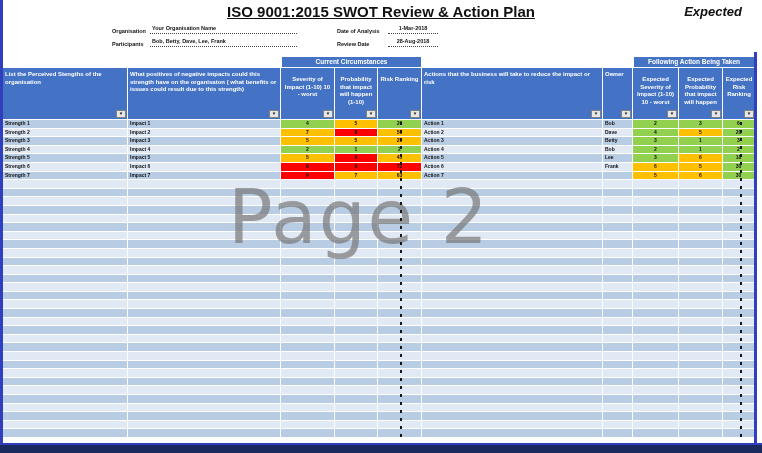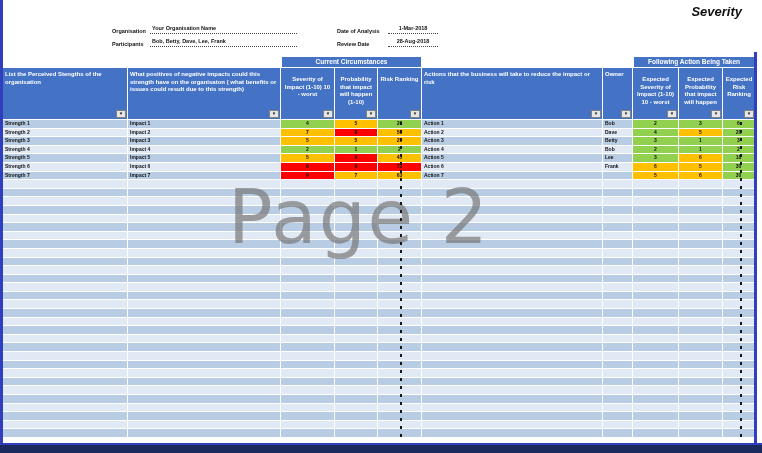--- a/index.html
+++ b/index.html
@@ -49,21 +49,22 @@
   .left-border{position:absolute;left:0;top:0;width:3px;height:446px;background:#2F3FBE;}
   .right-border{position:absolute;left:754px;top:52px;width:3px;height:394px;background:#2F3FBE;}
   .bottom-bar{position:absolute;left:0;top:443px;width:762px;height:10px;background:#1B2A5E;
               border-top:2px solid #2F3FBE;box-sizing:border-box;}
 </style>
 </head>
 <body>
 
 <div class="page">
 
-  <div class="sheet-label">Severity</div>
+  <div class="title">ISO 9001:2015 SWOT Review &amp; Action Plan</div>
+  <div class="sheet-label">Expected</div>
 
   <span class="flabel" style="left:112px;top:28px;">Organisation</span>
   <span class="fvalue" style="left:150px;top:25px;width:147px;">Your Organisation Name</span>
   <span class="flabel" style="left:112px;top:41px;">Participants</span>
   <span class="fvalue" style="left:150px;top:38px;width:147px;">Bob, Betty, Dave, Lee, Frank</span>
   <span class="flabel" style="left:337px;top:28px;">Date of Analysis</span>
   <span class="fvalue ctr" style="left:388px;top:25px;width:50px;">1-Mar-2018</span>
   <span class="flabel" style="left:337px;top:41px;">Review Date</span>
   <span class="fvalue ctr" style="left:388px;top:38px;width:50px;">28-Aug-2018</span>
 

